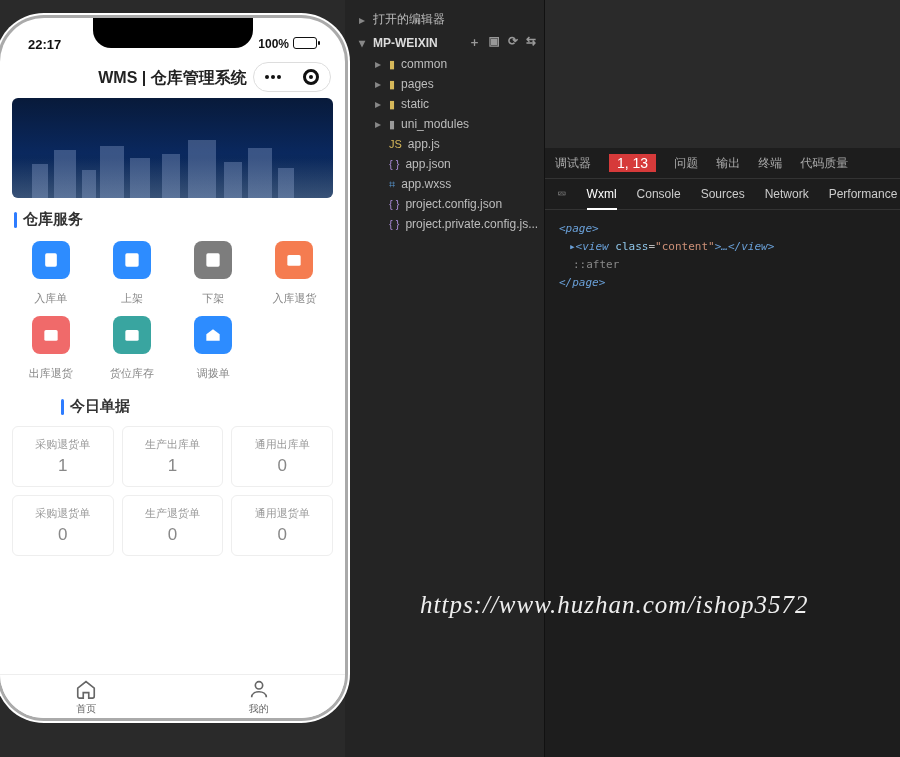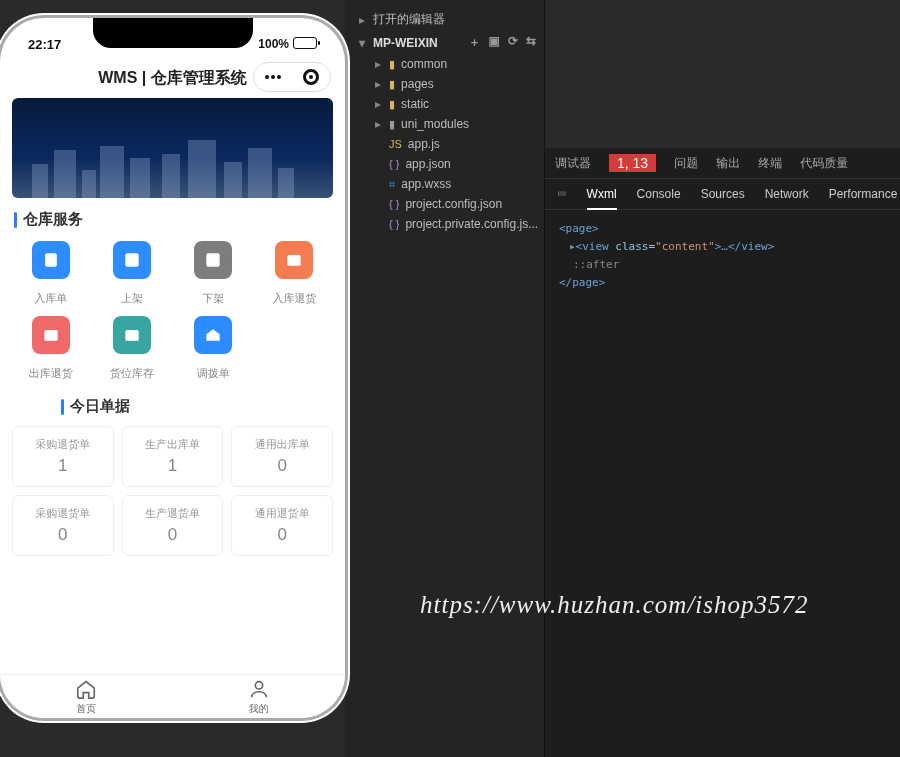--- a/index.html
+++ b/index.html
@@ -128,21 +128,21 @@
     display:flex; flex-direction:column;
     margin-top:148px;
   }
   .dt-tabs { display:flex; align-items:center; gap:18px; padding:6px 10px; border-bottom:1px solid #333; font-size:12px; color:#aaa;}
   .dt-tabs .badge{ background:#d63a3a; color:#fff; font-size:14px; border-radius:0; padding:1px 8px;}
   .dt-sub { display:flex; align-items:center; gap:20px; padding:8px 12px; border-bottom:1px solid #333; color:#ccc; font-size:12px;}
   .dt-sub .sel-icon{color:#888; font-size:12px;}
   .dt-sub .active{ color:#fff; position:relative;}
   .dt-sub .active::after{content:"";position:absolute;left:0;right:0;bottom:-9px;height:2px;background:#fff;}
   .code { padding:10px 14px; font-family: Consolas, monospace; font-size:11px; line-height:18px;}
-  .tag-b{color:#6aa0d8;} .attr{color:#8fc5e8;} .val{color:#ce9178;} .gray{color:#888;}
+  .tag-b{color:#6aa0d8;font-style:italic;} .attr{color:#8fc5e8;} .val{color:#ce9178;} .gray{color:#888;}
 
   .watermark {
     position:absolute; left:420px; bottom:138px;
     font-family: Georgia, "Times New Roman", serif;
     font-style:italic; font-size:25px; color:#eee;
     letter-spacing:1px;
   }
 </style>
 </head>
 <body>

